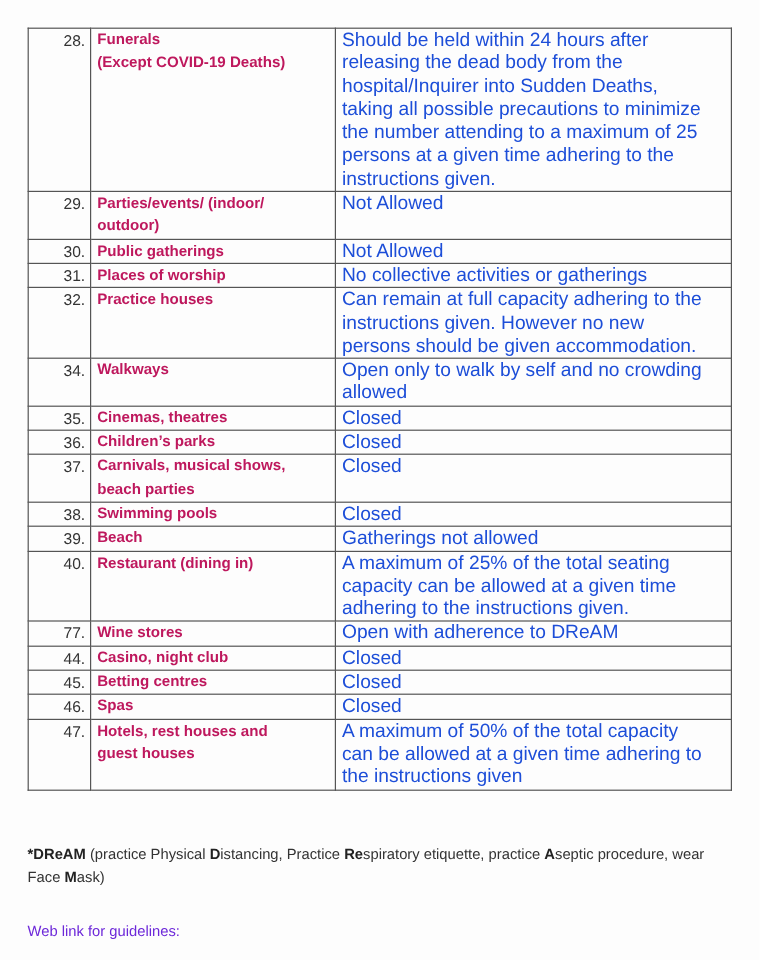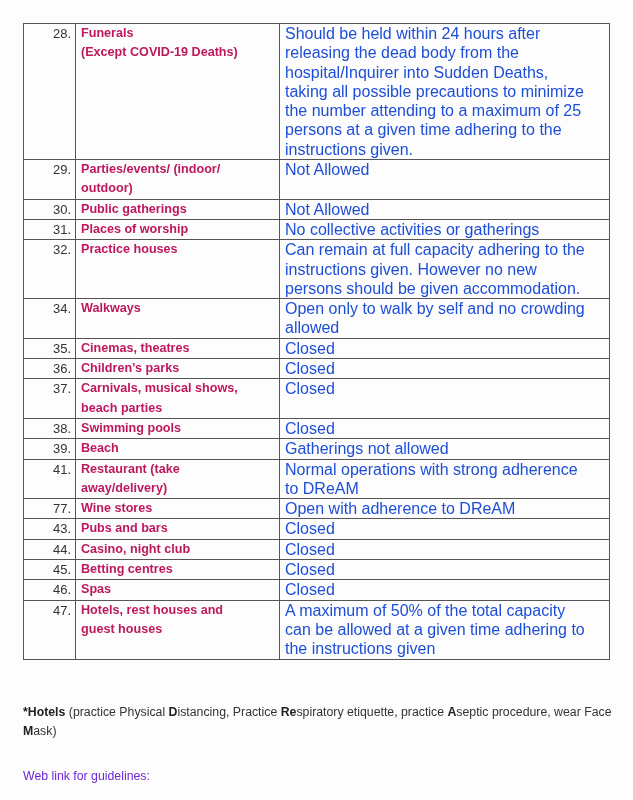--- a/index.html
+++ b/index.html
@@ -135,33 +135,28 @@
         <td class="num">38.</td>
         <td class="activity">Swimming pools</td>
         <td class="rule">Closed</td>
       </tr>
       <tr>
         <td class="num">39.</td>
         <td class="activity">Beach</td>
         <td class="rule">Gatherings not allowed</td>
       </tr>
       <tr>
-        <td class="num">41.</td>
-        <td class="activity">Restaurant (take away/delivery)</td>
-        <td class="rule">Normal operations with strong adherence to DReAM</td>
+        <td class="num">40.</td>
+        <td class="activity">Restaurant (dining in)</td>
+        <td class="rule">A maximum of 25% of the total seating capacity can be allowed at a given time adhering to the instructions given.</td>
       </tr>
       <tr>
         <td class="num">77.</td>
         <td class="activity">Wine stores</td>
         <td class="rule">Open with adherence to DReAM</td>
-      </tr>
-      <tr>
-        <td class="num">43.</td>
-        <td class="activity">Pubs and bars</td>
-        <td class="rule">Closed</td>
       </tr>
       <tr>
         <td class="num">44.</td>
         <td class="activity">Casino, night club</td>
         <td class="rule">Closed</td>
       </tr>
       <tr>
         <td class="num">45.</td>
         <td class="activity">Betting centres</td>
         <td class="rule">Closed</td>
@@ -173,18 +168,18 @@
       </tr>
       <tr>
         <td class="num">47.</td>
         <td class="activity">Hotels, rest houses and guest houses</td>
         <td class="rule">A maximum of 50% of the total capacity can be allowed at a given time adhering to the instructions given</td>
       </tr>
     </tbody>
   </table>
 
   <div class="footnote">
-    <b>*Hotels</b><span> (practice Physical </span><b>D</b><span>istancing, Practice </span><b>Re</b><span>spiratory etiquette, practice </span><b>A</b><span>septic procedure, wear Face </span><b>M</b><span>ask)</span>
+    <b>*DReAM</b><span> (practice Physical </span><b>D</b><span>istancing, Practice </span><b>Re</b><span>spiratory etiquette, practice </span><b>A</b><span>septic procedure, wear Face </span><b>M</b><span>ask)</span>
   </div>
 
   <div class="weblink-label">Web link for guidelines:</div>
 
 </div>
 
 </body></html>

